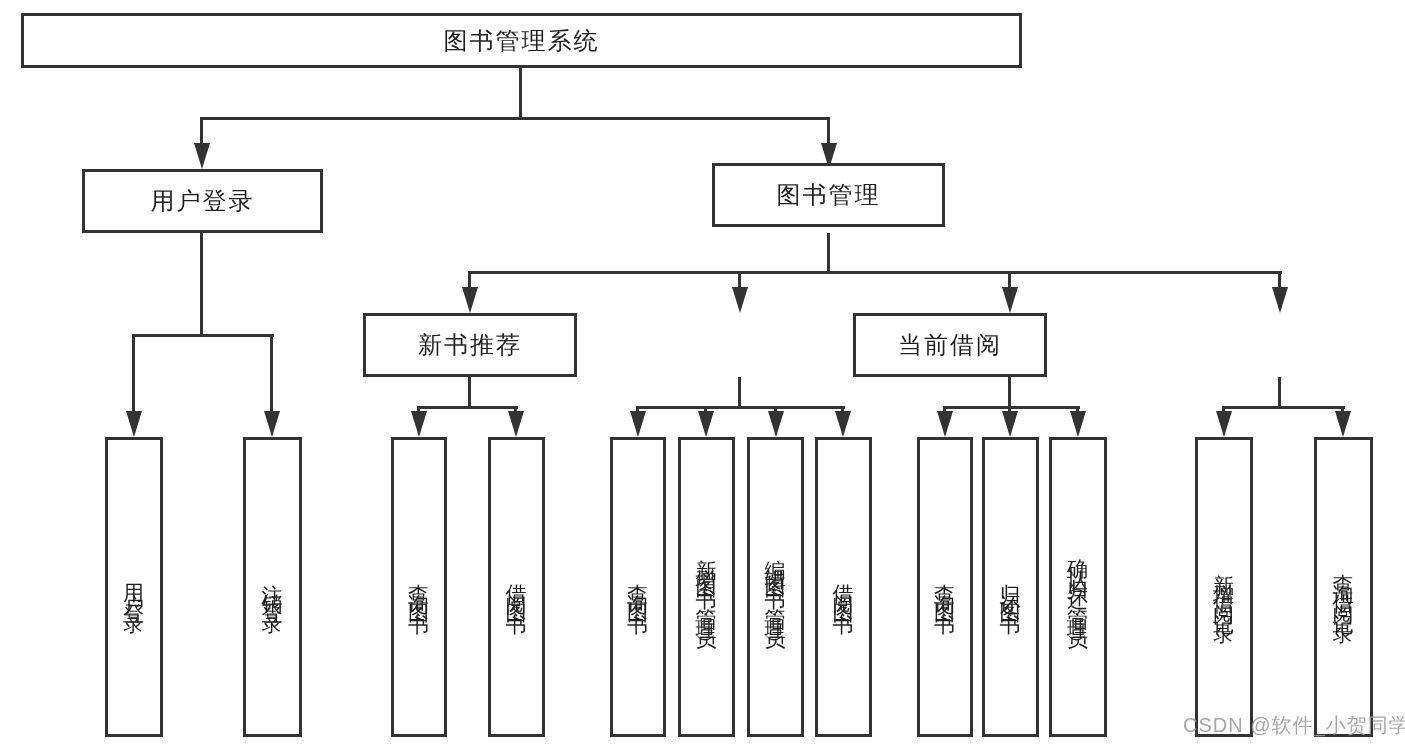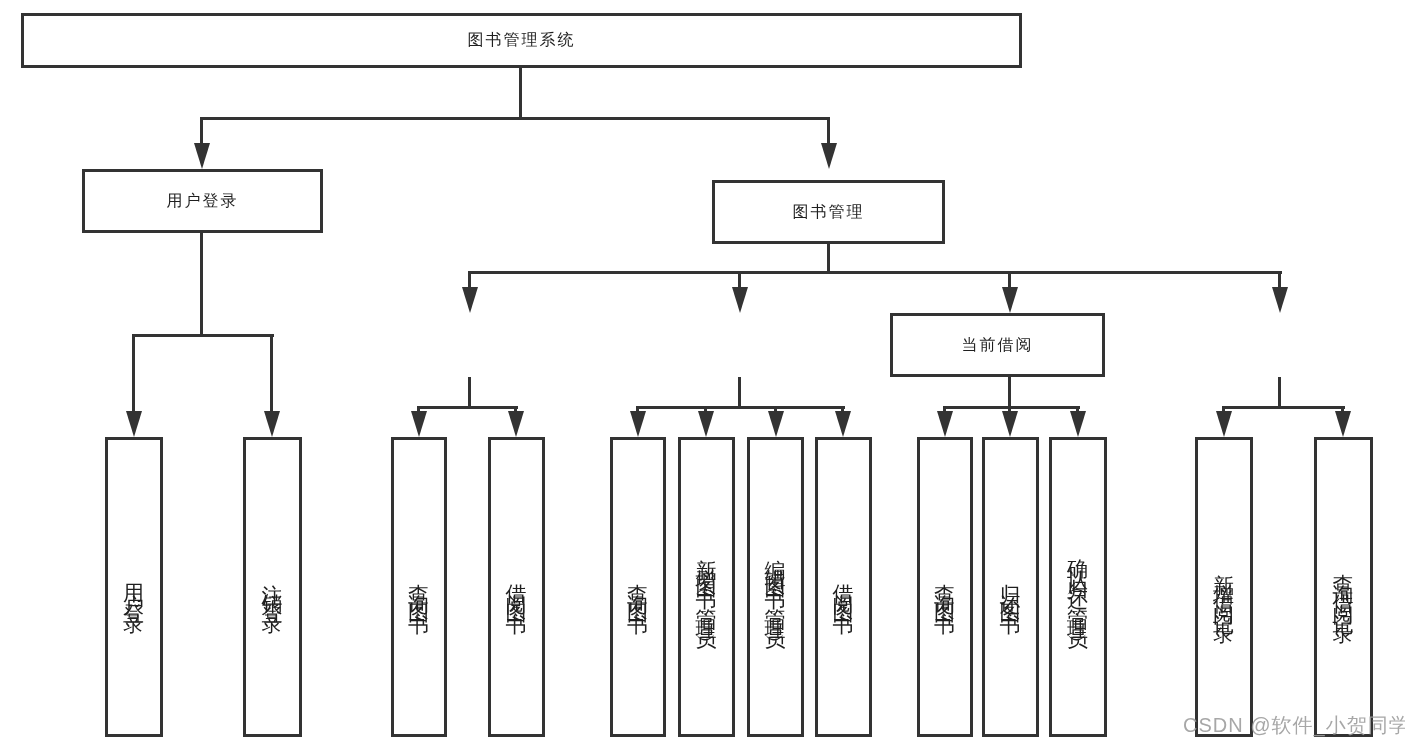--- a/index.html
+++ b/index.html
@@ -5,21 +5,21 @@
   html,body{margin:0;padding:0;background:#ffffff;}
   #canvas{
     position:relative;width:1405px;height:747px;background:#ffffff;overflow:hidden;
     font-family:"Liberation Sans","DejaVu Sans",sans-serif;color:#1f1f1f;
   }
   .box{
     position:absolute;box-sizing:border-box;background:#ffffff;
     border:3px solid #333333;display:flex;align-items:center;justify-content:center;
     z-index:2;
   }
-  .h{font-size:16px;letter-spacing:2px;white-space:nowrap;}
+  .h{font-size:24px;letter-spacing:2px;white-space:nowrap;}
   .v{
     writing-mode:vertical-rl;text-orientation:mixed;
     font-size:21px;letter-spacing:10px;line-height:1;
   }
   .hl{position:absolute;height:3px;background:#333333;z-index:1;}
   .vl{position:absolute;width:3px;background:#333333;z-index:1;}
   .arr{
     position:absolute;width:0;height:0;z-index:1;
     border-left:8px solid transparent;border-right:8px solid transparent;
     border-top:26px solid #333333;
@@ -89,23 +89,24 @@
   <div class="vl" style="left:1278px;top:377px;height:31px"></div>
   <div class="hl" style="left:1222px;top:406px;width:123px"></div>
   <div class="vl" style="left:1222px;top:406px;height:8px"></div>
   <div class="arr" style="left:1216px;top:411px"></div>
   <div class="vl" style="left:1341px;top:406px;height:8px"></div>
   <div class="arr" style="left:1335px;top:411px"></div>
 
   <div class="box h" style="left:21px;top:13px;width:1001px;height:55px">图书管理系统</div>
 
   <div class="box h" style="left:82px;top:169px;width:241px;height:64px">用户登录</div>
-  <div class="box h" style="left:712px;top:180px;width:233px;height:64px">图书管理</div>
+  <div class="box h" style="left:712px;top:163px;width:233px;height:64px">图书管理</div>
 
-  <div class="box h" style="left:890px;top:313px;width:215px;height:64px">当前借阅</div>
+  <div class="box h" style="left:363px;top:313px;width:214px;height:64px">新书推荐</div>
+  <div class="box h" style="left:853px;top:313px;width:194px;height:64px">当前借阅</div>
 
   <div class="box v" style="left:105px;top:437px;width:58px;height:300px">用户登录</div>
   <div class="box v" style="left:243px;top:437px;width:59px;height:300px">注销登录</div>
 
   <div class="box v" style="left:391px;top:437px;width:56px;height:300px">查询图书</div>
   <div class="box v" style="left:488px;top:437px;width:57px;height:300px">借阅图书</div>
 
   <div class="box v" style="left:610px;top:437px;width:56px;height:300px">查询图书</div>
   <div class="box v" style="left:678px;top:437px;width:57px;height:300px">新增图书（管理员）</div>
   <div class="box v" style="left:747px;top:437px;width:57px;height:300px">编辑图书（管理员）</div>

